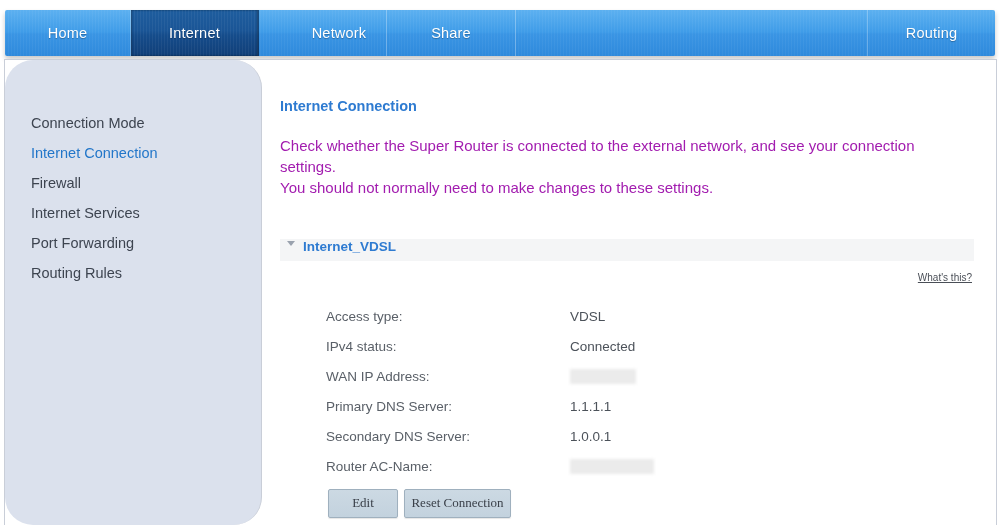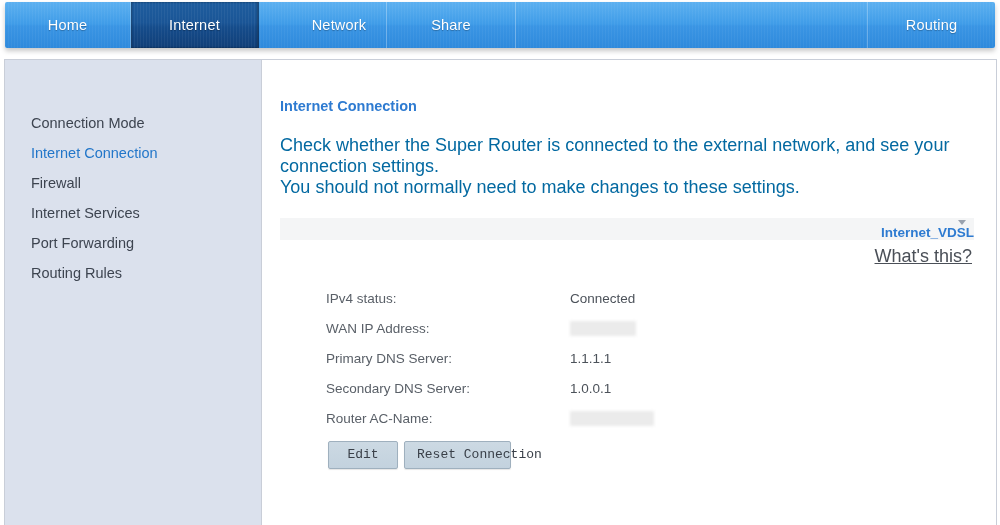--- a/index.html
+++ b/index.html
@@ -16,21 +16,21 @@
     position: relative;
     width: 1000px;
     height: 525px;
     background: #ffffff;
   }
 
   
   .navbar {
     position: absolute;
     left: 5px;
-    top: 2px;
+    top: 10px;
     width: 990px;
     height: 46px;
     display: flex;
     align-items: stretch;
     background: linear-gradient(to bottom, #5cb0f0 0%, #3f9ce8 48%, #3a95e4 52%, #2f8adc 100%);
     border-radius: 2px;
     box-shadow: 0 3px 5px rgba(0,0,0,0.22);
     overflow: hidden;
   }
   .navbar::after {
@@ -89,20 +89,21 @@
     border-bottom: none;
     display: flex;
   }
 
   .sidebar {
     width: 257px;
     background: #dbe1ed;
     border-right: 1px solid #c9ced8;
     padding-top: 48px;
     flex: 0 0 auto;
+    border-radius: 28px;
   }
   .side-item {
     padding: 0 0 0 26px;
     height: 30px;
     line-height: 30px;
     font-size: 14.5px;
     color: #3d4450;
     cursor: pointer;
     white-space: nowrap;
   }
@@ -117,34 +118,33 @@
   }
 
   .page-title {
     color: #2e7bd1;
     font-size: 14.5px;
     font-weight: bold;
     margin-top: 38px;
   }
   .page-desc {
     margin-top: 21px;
-    color: #0369a1;
-    font-size: 18px;
+    color: #a21caf;
+    font-size: 15px;
     line-height: 21px;
   }
 
   
   .section-bar {
-    margin-top: 20px;
+    margin-top: 41px;
     height: 22px;
     background: #f4f5f6;
     display: flex;
-    align-items: flex-end;
-    cursor: pointer;
-    flex-direction: column;
+    align-items: flex-start;
+    cursor: pointer;
   }
   .tri {
     width: 0; height: 0;
     border-left: 4.5px solid transparent;
     border-right: 4.5px solid transparent;
     border-top: 5px solid #9aa2ae;
     margin: 2px 8px 0 7px;
     flex: 0 0 auto;
   }
   .section-name {
@@ -152,21 +152,21 @@
     font-size: 13.5px;
     font-weight: bold;
   }
 
   .whats-this-row {
     text-align: right;
     margin-top: 6px;
     padding-right: 2px;
   }
   .whats-this {
-    font-size: 18px;
+    font-size: 10px;
     color: #4a4f57;
     text-decoration: underline;
     cursor: pointer;
   }
 
   
   .details { margin-top: 16px; }
   .drow {
     display: flex;
     align-items: center;
@@ -200,22 +200,22 @@
     gap: 6px;
     margin-top: 8px;
     padding-left: 48px;
   }
   .btn {
     background: linear-gradient(to bottom, #ccd9e3 0%, #c3d2de 100%);
     border: 1px solid #9fb0be;
     border-radius: 2px;
     color: #3a4049;
     font-size: 13px;
-    font-family: Liberation Mono, monospace;
-    padding: 5px 12px 6px;
+    font-family: Liberation Serif, serif;
+    padding: 5px 4px 6px;
     cursor: pointer;
     box-shadow: 0 1px 1px rgba(0,0,0,0.10);
     white-space: nowrap;
   }
   .btn.edit  { width: 70px; }
   .btn.reset { width: 107px; }
 </style>
 </head>
 <body>
 
@@ -276,20 +276,24 @@
         <span class="tri"></span>
         <span class="section-name">Internet_VDSL</span>
       </div>
 
       <div class="whats-this-row">
         <span class="whats-this">What's this?</span>
       </div>
 
       <div class="details">
 
+        <div class="drow">
+          <div class="dlabel">Access type:</div>
+          <div class="dvalue">VDSL</div>
+        </div>
 
         <div class="drow">
           <div class="dlabel">IPv4 status:</div>
           <div class="dvalue">Connected</div>
         </div>
 
         <div class="drow">
           <div class="dlabel">WAN IP Address:</div>
           <div class="dvalue">
             <span class="redacted w1"></span>

